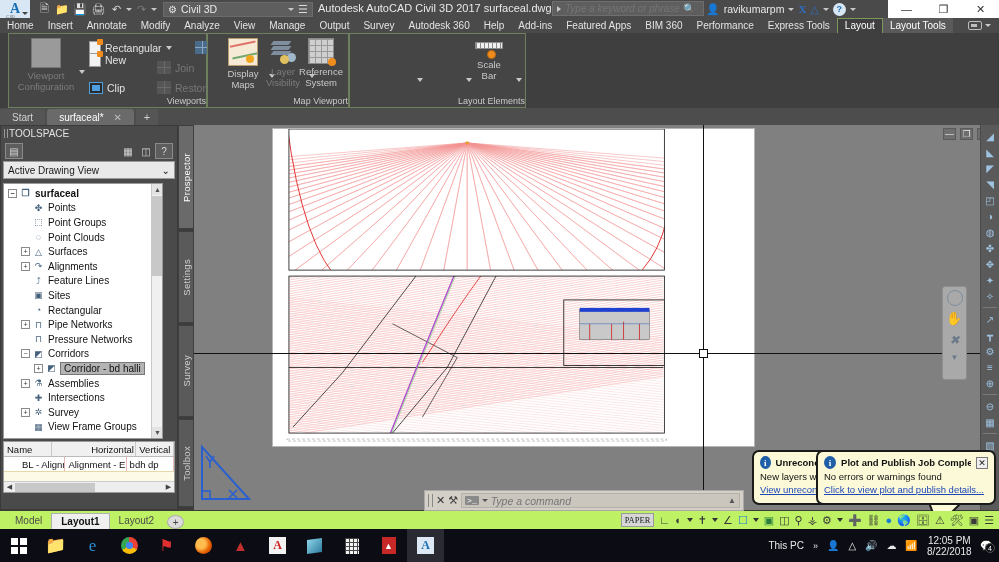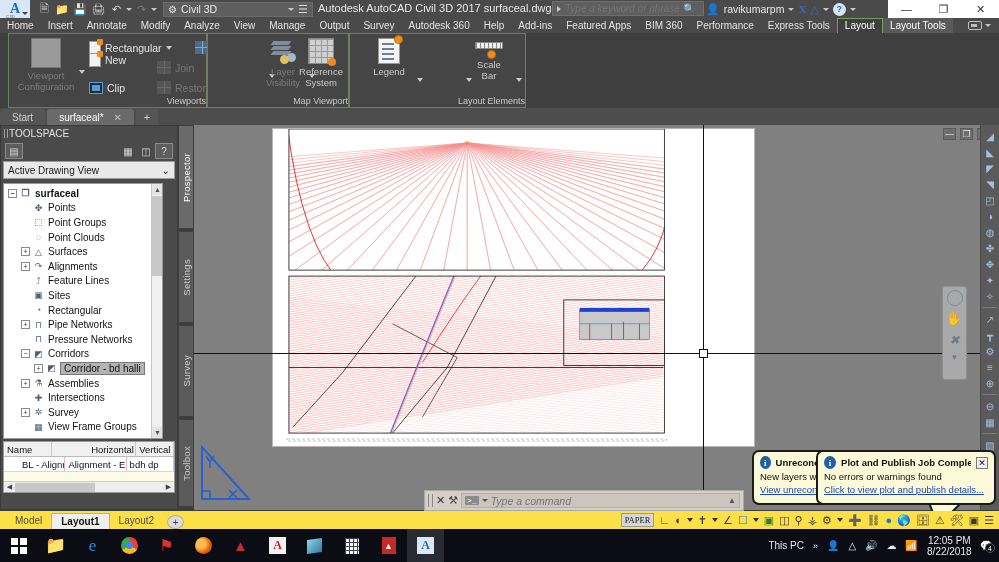--- a/index.html
+++ b/index.html
@@ -155,21 +155,21 @@
   .b2 { left:816px; top:450px; width:180px; height:55px; }
   .balloon .bh { display:flex; align-items:center; gap:5px; padding:4px 6px 1px 6px;}
   .balloon .binfo { width:13px;height:13px;border-radius:50%;background:#1f5fa8;color:#fff;font-size:9px;font-weight:bold;display:flex;align-items:center;justify-content:center; font-family:"Liberation Serif",serif;}
   .balloon .bt { font-size:9.5px; font-weight:bold; color:#111; white-space:nowrap; overflow:hidden;}
   .balloon .bx { margin-left:auto; width:13px;height:12px; border:1px solid #7a7a7a; background:#efefef; color:#222; font-size:9px; display:flex;align-items:center;justify-content:center;}
   .balloon .bm { font-size:9.5px; color:#111; padding:1px 6px; white-space:nowrap; overflow:hidden;}
   .balloon .bl { font-size:9.5px; color:#1e47b8; text-decoration:underline; padding:1px 6px; white-space:nowrap; overflow:hidden;}
   .tailsvg { position:absolute; left:920px; top:500px; }
 
   
-  .layoutbar { position:absolute; left:0; top:511px; width:999px; height:18px; background:#fde047; display:flex; align-items:center; }
+  .layoutbar { position:absolute; left:0; top:511px; width:999px; height:18px; background:#bef264; display:flex; align-items:center; }
   .ltab { font-size:10px; color:#4a4a4a; padding:0 9px; height:16px; line-height:16px; }
   .ltab.act { background:#efefef; color:#111; font-weight:bold; border:1px solid #b0b0b0; border-bottom:none;}
   .lplus { width:17px;height:14px; border-radius:50%; background:#dcdcdc; border:1px solid #aeaeae; display:flex;align-items:center;justify-content:center; font-size:10px; color:#444; margin-left:4px;}
   .statusright { margin-left:auto; display:flex; align-items:center; gap:5px; padding-right:5px;}
   .statusright .si { font-size:11px; color:#3a3a3a; display:flex; align-items:center; }
   .paperbadge { font-size:8.5px; color:#222; border:1px solid #9a9a9a; background:#d6d6d6; padding:1px 3px; font-family:"Liberation Serif",serif;}
   .sdot { border-left:3px solid transparent;border-right:3px solid transparent;border-top:4px solid #333;}
 
   
   .taskbar { position:absolute; left:0; top:529px; width:999px; height:33px; background:#0c0c14; display:flex; align-items:center; }
@@ -304,50 +304,44 @@
             <i></i>
             <i></i>
             <i></i>
           </span>
         <span class="lbl">Restore</span>
       </div>
       <div class="panel-title">Viewports</div>
     </div>
 
     <div class="panelgroup p2">
+      <div class="bigbtn" style="left:4px;">
+        <div class="mapico"></div>
+        <div class="lbl"><span>Display</span><br><span>Maps</span></div>
+      </div>
       <span class="dot-caret" style="position:absolute;left:61px;top:40px;"></span>
       <div class="bigbtn dis" style="left:44px;">
         <div class="layerico">
             <i style="top:3px"></i>
             <i style="top:8px"></i>
             <i style="top:13px"></i>
             <span class="bulb"></span>
             <span class="bulb2"></span>
           </div>
         <div class="lbl"><span>Layer</span><br><span>Visibility</span></div>
       </div>
       <span class="dot-caret" style="position:absolute;left:101px;top:40px;"></span>
       <div class="bigbtn" style="left:82px;">
         <div class="gridico"></div>
         <div class="lbl"><span>Reference</span><br><span>System</span></div>
       </div>
       <div class="panel-title">Map Viewport</div>
     </div>
 
     <div class="panelgroup p3">
-      <div class="bigbtn" style="left:8px;">
-        <div class="legico">
-            <i style="top:4px"></i>
-            <i style="top:9px"></i>
-            <i style="top:14px"></i>
-            <i style="top:19px"></i>
-            <span class="badge"></span>
-          </div>
-        <div class="lbl"><span>Legend</span></div>
-      </div>
       <span class="dot-caret" style="position:absolute;left:67px;top:44px;"></span>
       <span class="dot-caret" style="position:absolute;left:116px;top:44px;"></span>
       <div class="bigbtn" style="left:108px;">
         <div style="position:relative;padding-top:4px">
             <div class="scaleico"></div>
             <span class="badge" style="right:7px;top:12px"></span>
           </div>
         <div class="lbl" style="margin-top:10px"><span>Scale</span><br><span>Bar</span></div>
       </div>
       <span class="dot-caret" style="position:absolute;left:166px;top:44px;"></span>

